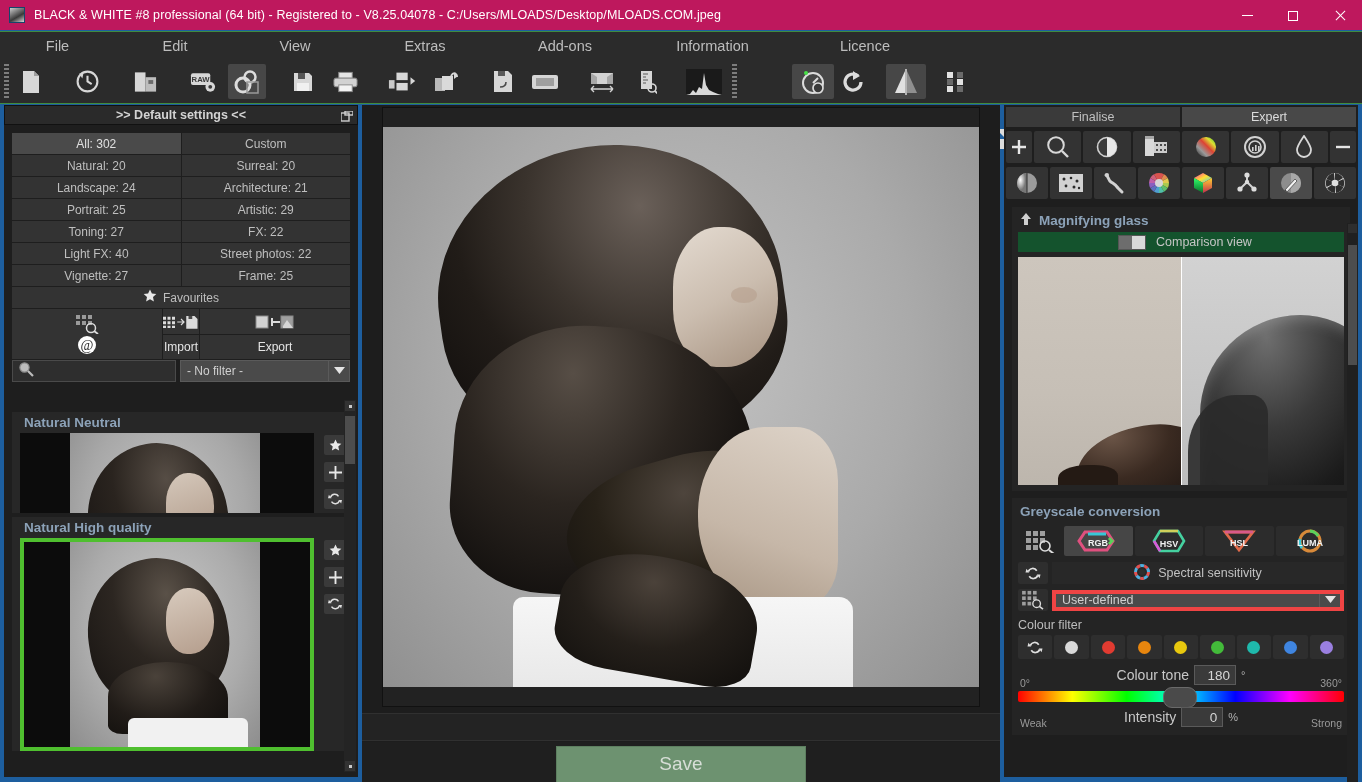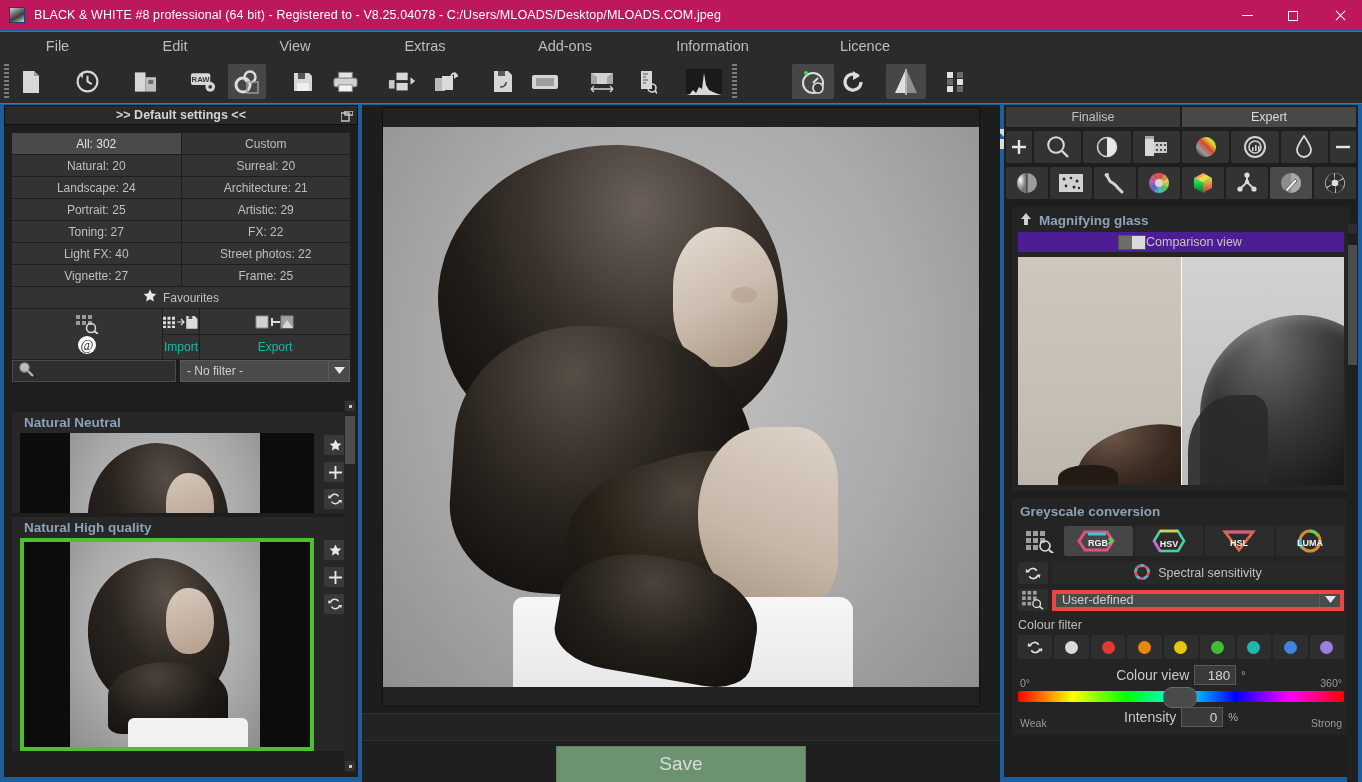--- a/index.html
+++ b/index.html
@@ -61,21 +61,21 @@
   .lp-header-txt{font-size:12.5px;font-weight:bold;color:#d3d3d3;}
   .lp-pin{position:absolute;right:4px;top:3px;width:12px;height:12px;}
 
   .cat-grid{margin-top:8px;display:grid;grid-template-columns:1fr 1fr;gap:1px;padding:0 8px;}
   .cat-cell{height:21px;background:#333333;display:flex;align-items:center;justify-content:center;
      font-size:12px;color:#bfbfbf;}
   .cat-cell.sel{background:#4a4a4a;color:#e0e0e0;}
   .fav-row{margin:1px 8px 0;height:21px;background:#333;display:flex;align-items:center;justify-content:center;gap:6px;font-size:12px;color:#bfbfbf;}
 
   .ie-grid{margin:1px 8px 0;display:grid;grid-template-columns:1fr 36px 1fr;grid-template-rows:25px 24px;gap:1px;}
-  .ie-cell{background:#333;display:flex;align-items:center;justify-content:center;font-size:12px;color:#14b8a6;}
+  .ie-cell{background:#333;display:flex;align-items:center;justify-content:center;font-size:12px;color:#e5e5e5;}
   .ie-mid{grid-row:1 / span 2;background:#333;display:flex;flex-direction:column;align-items:center;justify-content:center;gap:1px;}
 
   .srch-row{margin:1px 8px 0;display:grid;grid-template-columns:1fr 170px;gap:4px;height:22px;}
   .srch-box{background:#2e2e2e;border:1px solid #4a4a4a;box-sizing:border-box;display:flex;align-items:center;padding-left:5px;}
   .filter-box{background:#4a4a4a;border:1px solid #5a5a5a;box-sizing:border-box;display:flex;align-items:center;
      position:relative;padding-left:6px;font-size:12px;color:#cfcfcf;}
   .filter-arrow{position:absolute;right:0;top:0;bottom:0;width:20px;background:#4a4a4a;display:flex;align-items:center;justify-content:center;border-left:1px solid #5a5a5a;}
 
   .preset-list{position:absolute;left:8px;top:298px;width:338px;height:366px;overflow:hidden;}
   .preset-block{background:#272727;margin-bottom:4px;position:relative;}
@@ -108,21 +108,21 @@
   .tab{height:20px;background:#3a3a3a;display:flex;align-items:center;justify-content:center;font-size:12.5px;color:#c0c0c0;}
   .tab.active{background:#484848;color:#dcdcdc;}
 
   .tool-row{display:flex;gap:2px;padding:4px 2px 0 2px;}
   .tool-btn{height:32px;background:#333;border-radius:2px;display:flex;align-items:center;justify-content:center;flex:1;}
   .tool-btn.narrow{flex:0 0 26px;}
   .tool-btn.sel{background:#4a4a4a;}
 
   .sec{margin:6px 8px 0;background:#242424;padding:4px 6px 6px;}
   .sec-title{font-size:13.5px;font-weight:bold;color:#8ca2b8;display:flex;align-items:center;gap:7px;padding:2px 0 4px 2px;}
-  .cmp-row{display:flex;align-items:center;background:#4c1d95;height:20px;padding-left:100px;}
+  .cmp-row{display:flex;align-items:center;background:#14532d;height:20px;padding-left:100px;gap:10px;}
   .cmp-toggle{width:28px;height:15px;background:#333;border:1px solid #555;display:flex;box-sizing:border-box;}
   .cmp-toggle i{display:block;width:50%;height:100%;}
   .cmp-label{font-size:12.5px;color:#c5c5c5;}
   .cmp-img{margin-top:5px;height:228px;display:flex;}
   .cmp-left{width:50%;height:100%;background:linear-gradient(180deg,#cdc6bd 0%,#c6bfb6 60%,#bdb6ad 100%);position:relative;overflow:hidden;}
   .cmp-right{width:50%;height:100%;background:linear-gradient(180deg,#d2d2d2 0%,#c6c6c6 60%,#bcbcbc 100%);position:relative;overflow:hidden;border-left:1px solid #fff;}
 
   .gs-row{display:flex;gap:2px;margin-top:3px;}
   .gs-btn{flex:1;height:30px;background:#2c2c2c;display:flex;align-items:center;justify-content:center;border-radius:2px;}
   .gs-btn.sel{background:#464646;}
@@ -933,21 +933,21 @@
             <span class="dot" style="background:#3f85e0"></span>
           </div>
         <div class="cf-btn">
             <span class="dot" style="background:#9a7fe0"></span>
           </div>
       </div>
 
       <div class="tone-head">
         <span class="tone-0">0°</span>
         <span class="tone-center">
-          <span class="tone-name">Colour view</span>
+          <span class="tone-name">Colour tone</span>
           <span class="num-field">180</span>
           <span class="unit">°</span>
         </span>
         <span class="tone-360">360°</span>
       </div>
       <div class="hue-bar">
         <span class="hue-knob" style="left:145px"></span>
       </div>
 
       <div class="tone-head" style="margin-top:5px;height:22px">

